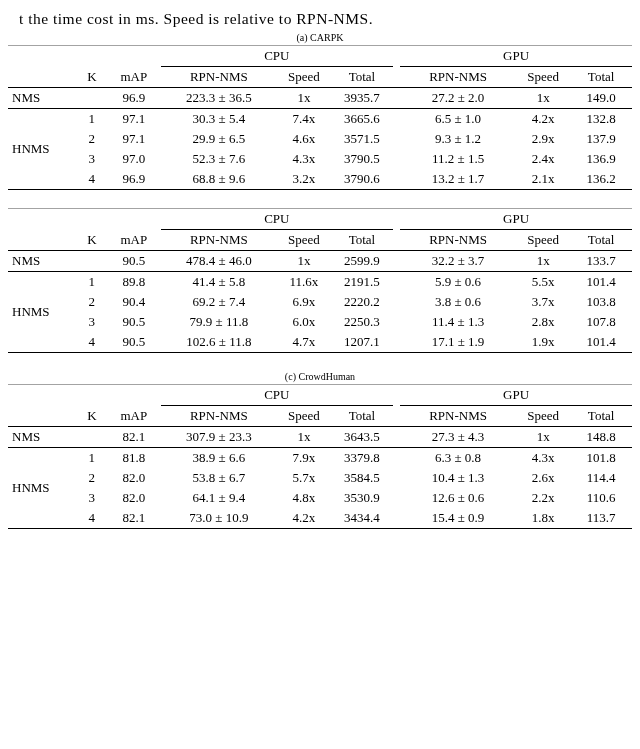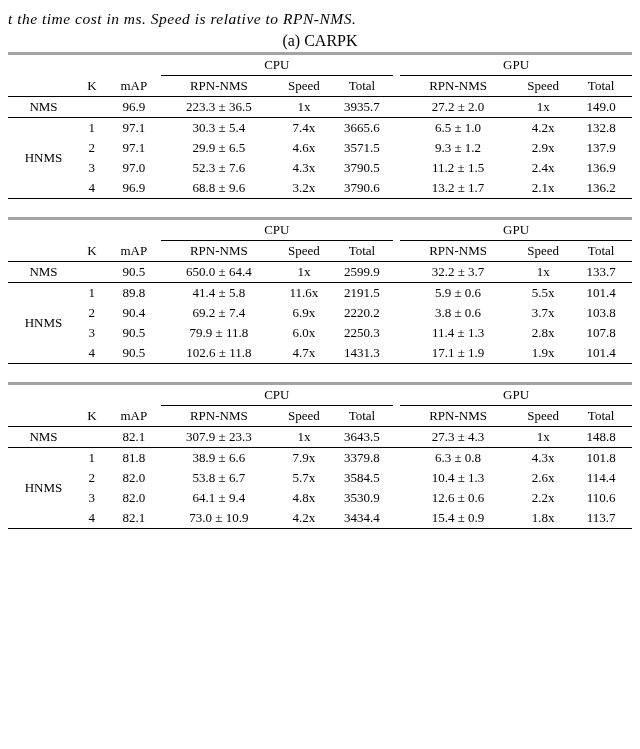--- a/index.html
+++ b/index.html
@@ -6,46 +6,45 @@
       font-family: "Georgia", "Computer Modern", serif;
       margin: 0;
       padding: 10px 8px;
       background: #fff;
       font-size: 13px;
       color: #000;
       width: 624px;
     }
     .caption {
       font-size: 15.5px;
-      margin: 0 0 4px 0;
+      margin: 0 0 4px 11px;
       letter-spacing: 0.5px;
-      font-style: italic;
     }
     .subtitle {
       text-align: center;
-      font-size: 16px;
+      font-size: 10px;
       margin: 0px 0 2px 0;
     }
     table {
       border-collapse: collapse;
       width: 100%;
       font-size: 13px;
       table-layout: fixed;
       margin-bottom: 18px;
     }
     th, td {
       text-align: center;
       padding: 2px 2px;
       white-space: nowrap;
       font-weight: normal;
     }
-    .hline-top { border-top: 3px solid #a3a3a3; }
+    .hline-top { border-top: 1px solid #a3a3a3; }
     .hline-bottom { border-bottom: 1px solid #000; }
     .rowlabel {
-      text-align: center;
+      text-align: left;
       padding-left: 4px;
     }
     .bold { font-weight: normal; }
     .subhead-span {
       border-bottom: 1px solid #000;
     }
     .col-label { width: 56px; }
     .col-k { width: 24px; }
     .col-map { width: 44px; }
     .col-rpn { width: 94px; }
@@ -188,21 +187,21 @@
     <th>RPN-NMS</th>
     <th>Speed</th>
     <th>Total</th>
         </tr>
       </thead>
       <tbody>
         <tr class="hline-bottom">
     <td class="rowlabel">NMS</td>
     <td></td>
     <td><span class="bold">90.5</span></td>
-    <td>650.0 ± 64.4</td>
+    <td>478.4 ± 46.0</td>
     <td><span class="bold">1x</span></td>
     <td>2599.9</td>
     <td></td>
     <td>32.2 ± 3.7</td>
     <td><span class="bold">1x</span></td>
     <td>133.7</td>
         </tr>
         <tr>
       <td rowspan="4" class="rowlabel rowcell">HNMS</td>
       <td>1</td>
@@ -238,28 +237,29 @@
       <td>11.4 ± 1.3</td>
       <td><span class="bold">2.8x</span></td>
       <td>107.8</td>
         </tr>
         <tr class="hline-bottom">
 
       <td>4</td>
       <td><span class="bold">90.5</span></td>
       <td>102.6 ± 11.8</td>
       <td><span class="bold">4.7x</span></td>
-      <td>1431.3</td>
+      <td>1207.1</td>
       <td></td>
       <td>17.1 ± 1.9</td>
       <td><span class="bold">1.9x</span></td>
       <td>101.4</td>
         </tr>
       </tbody>
     </table>
+    <div class="subtitle">(c) CrowdHuman</div>
     <table>
       <colgroup>
         <col class="col-label">
         <col class="col-k">
         <col class="col-map">
         <col class="col-rpn">
         <col class="col-speed">
         <col class="col-total">
         <col class="gap">
         <col class="col-rpn">

